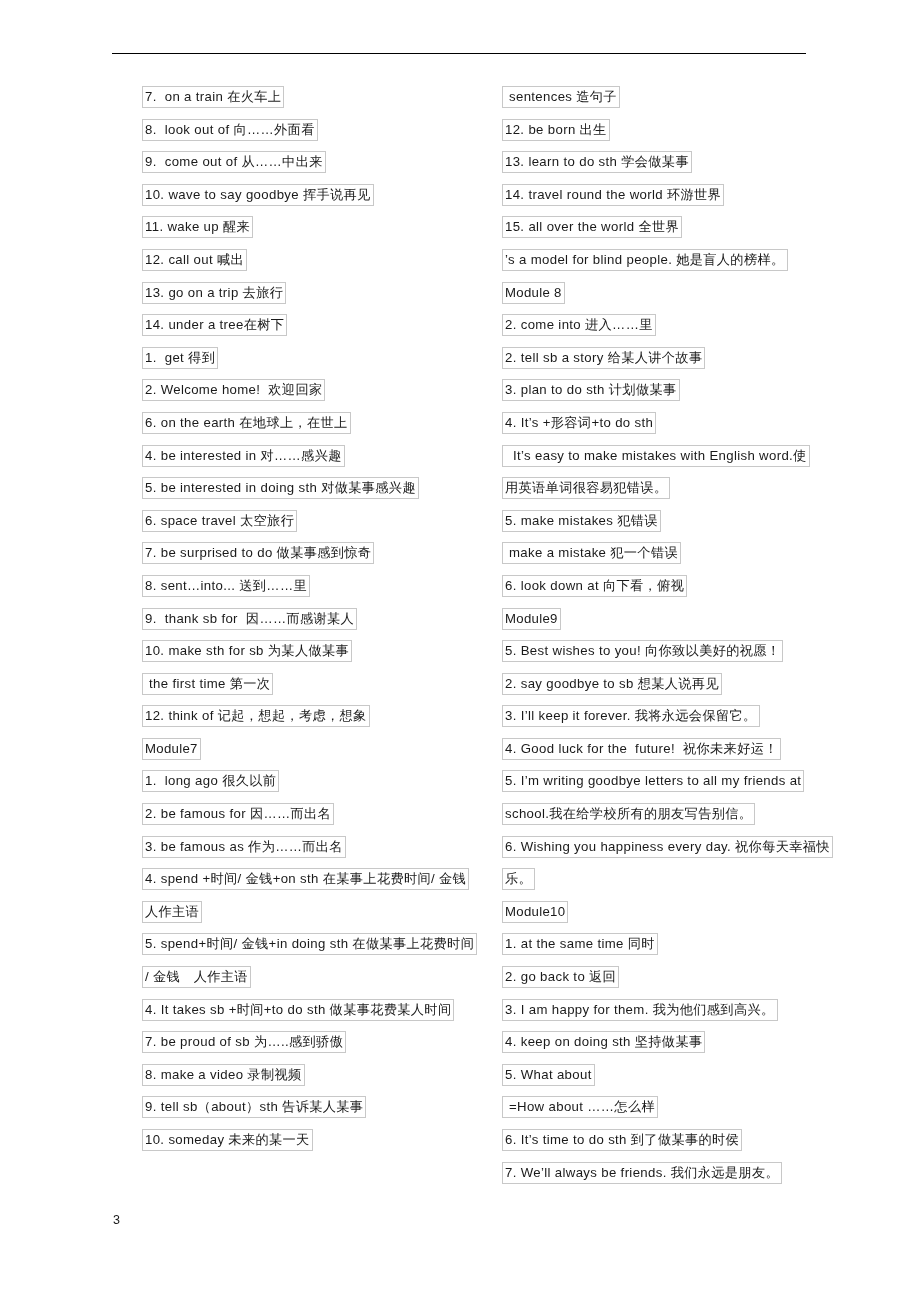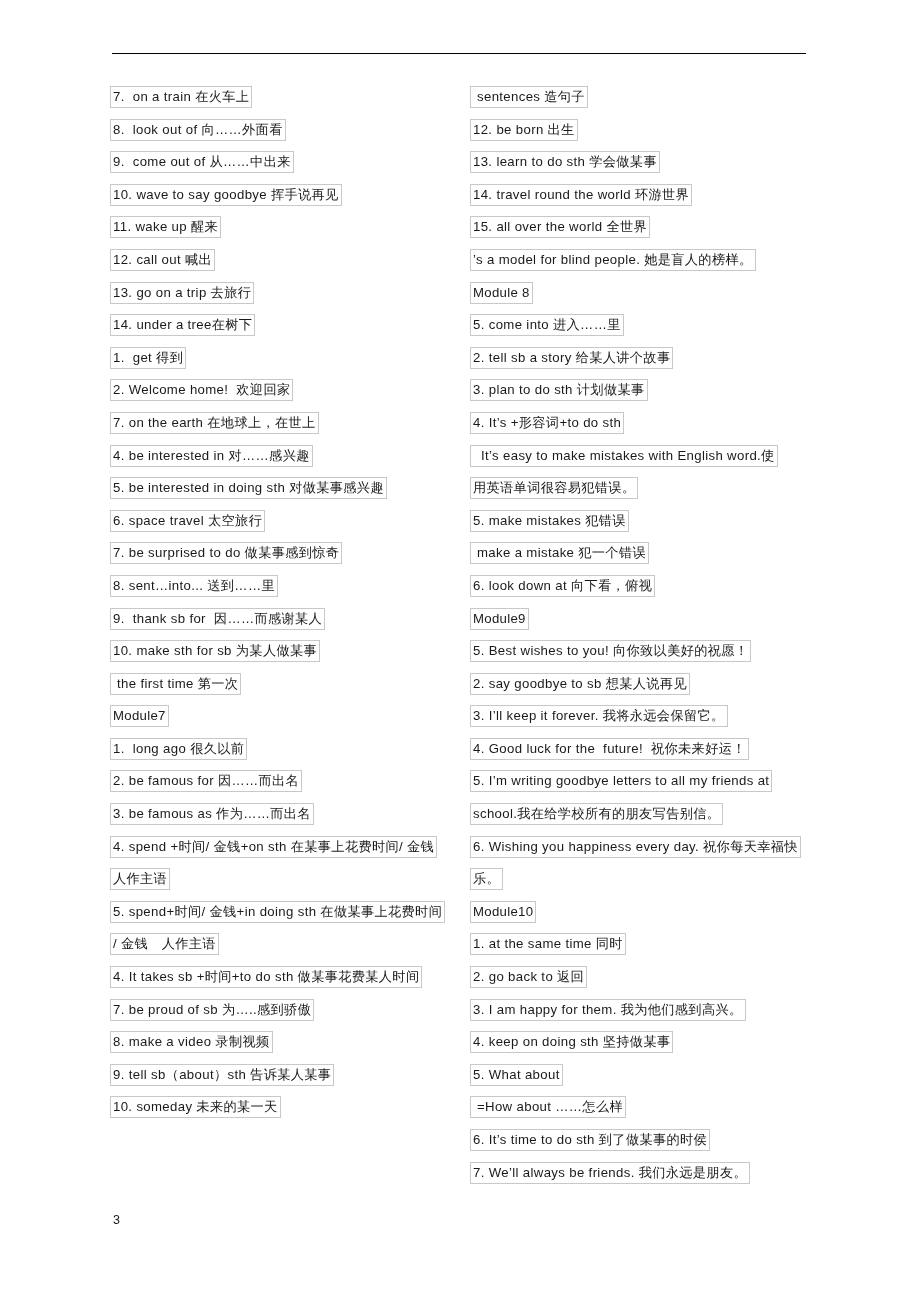--- a/index.html
+++ b/index.html
@@ -31,20 +31,21 @@
   
   #columns {
     position: absolute;
     left: 0;
     top: 82px;
     width: 920px;
   }
   .column {
     position: absolute;
     top: 0;
+    margin-left: 32px;
   }
   #col-left  { left: 110px; width: 350px; }
   #col-right { left: 470px; width: 352px; }
 
   
   .line {
     display: block;
     box-sizing: border-box;
     height: 32.6px;
     margin: 0;
@@ -98,29 +99,30 @@
         <div class="line item"><span class="txt">7.  on a train 在火车上</span></div>
         <div class="line item"><span class="txt">8.  look out of 向……外面看</span></div>
         <div class="line item"><span class="txt">9.  come out of 从……中出来</span></div>
         <div class="line item"><span class="txt">10. wave to say goodbye 挥手说再见</span></div>
         <div class="line item"><span class="txt">11. wake up 醒来</span></div>
         <div class="line item"><span class="txt">12. call out 喊出</span></div>
         <div class="line item"><span class="txt">13. go on a trip 去旅行</span></div>
         <div class="line item"><span class="txt">14. under a tree在树下</span></div>
         <div class="line item"><span class="txt">1.  get 得到</span></div>
         <div class="line item"><span class="txt">2. Welcome home!  欢迎回家</span></div>
-        <div class="line item"><span class="txt">7. on the earth 在地球上，在世上</span></div>
+        <div class="line item"><span class="txt">6. on the earth 在地球上，在世上</span></div>
         <div class="line item"><span class="txt">4. be interested in 对……感兴趣</span></div>
         <div class="line item"><span class="txt">5. be interested in doing sth 对做某事感兴趣</span></div>
         <div class="line item"><span class="txt">6. space travel 太空旅行</span></div>
         <div class="line item"><span class="txt">7. be surprised to do 做某事感到惊奇</span></div>
         <div class="line item"><span class="txt">8. sent…into... 送到……里</span></div>
         <div class="line item"><span class="txt">9.  thank sb for  因……而感谢某人</span></div>
         <div class="line item"><span class="txt">10. make sth for sb 为某人做某事</span></div>
         <div class="line indent"><span class="txt"> the first time 第一次</span></div>
+        <div class="line item"><span class="txt">12. think of 记起，想起，考虑，想象</span></div>
         <div class="line heading"><span class="txt">Module7</span></div>
         <div class="line item"><span class="txt">1.  long ago 很久以前</span></div>
         <div class="line item"><span class="txt">2. be famous for 因……而出名</span></div>
         <div class="line item"><span class="txt">3. be famous as 作为……而出名</span></div>
         <div class="line item"><span class="txt">4. spend +时间/ 金钱+on sth 在某事上花费时间/ 金钱</span></div>
         <div class="line wrap"><span class="txt">人作主语</span></div>
         <div class="line item"><span class="txt">5. spend+时间/ 金钱+in doing sth 在做某事上花费时间</span></div>
         <div class="line wrap"><span class="txt">/ 金钱　人作主语</span></div>
         <div class="line item"><span class="txt">4. It takes sb +时间+to do sth 做某事花费某人时间</span></div>
         <div class="line item"><span class="txt">7. be proud of sb 为…..感到骄傲</span></div>
@@ -130,21 +132,21 @@
       </div>
 
     <div class="column" id="col-right">
         <div class="line indent"><span class="txt"> sentences 造句子</span></div>
         <div class="line item"><span class="txt">12. be born 出生</span></div>
         <div class="line item"><span class="txt">13. learn to do sth 学会做某事</span></div>
         <div class="line item"><span class="txt">14. travel round the world 环游世界</span></div>
         <div class="line item"><span class="txt">15. all over the world 全世界</span></div>
         <div class="line item"><span class="txt">’s a model for blind people. 她是盲人的榜样。</span></div>
         <div class="line heading"><span class="txt">Module 8</span></div>
-        <div class="line item"><span class="txt">5. come into 进入……里</span></div>
+        <div class="line item"><span class="txt">2. come into 进入……里</span></div>
         <div class="line item"><span class="txt">2. tell sb a story 给某人讲个故事</span></div>
         <div class="line item"><span class="txt">3. plan to do sth 计划做某事</span></div>
         <div class="line item"><span class="txt">4. It’s +形容词+to do sth</span></div>
         <div class="line indent"><span class="txt">  It’s easy to make mistakes with English word.使</span></div>
         <div class="line wrap"><span class="txt">用英语单词很容易犯错误。</span></div>
         <div class="line item"><span class="txt">5. make mistakes 犯错误</span></div>
         <div class="line indent"><span class="txt"> make a mistake 犯一个错误</span></div>
         <div class="line item"><span class="txt">6. look down at 向下看，俯视</span></div>
         <div class="line heading"><span class="txt">Module9</span></div>
         <div class="line item"><span class="txt">5. Best wishes to you! 向你致以美好的祝愿！</span></div>

